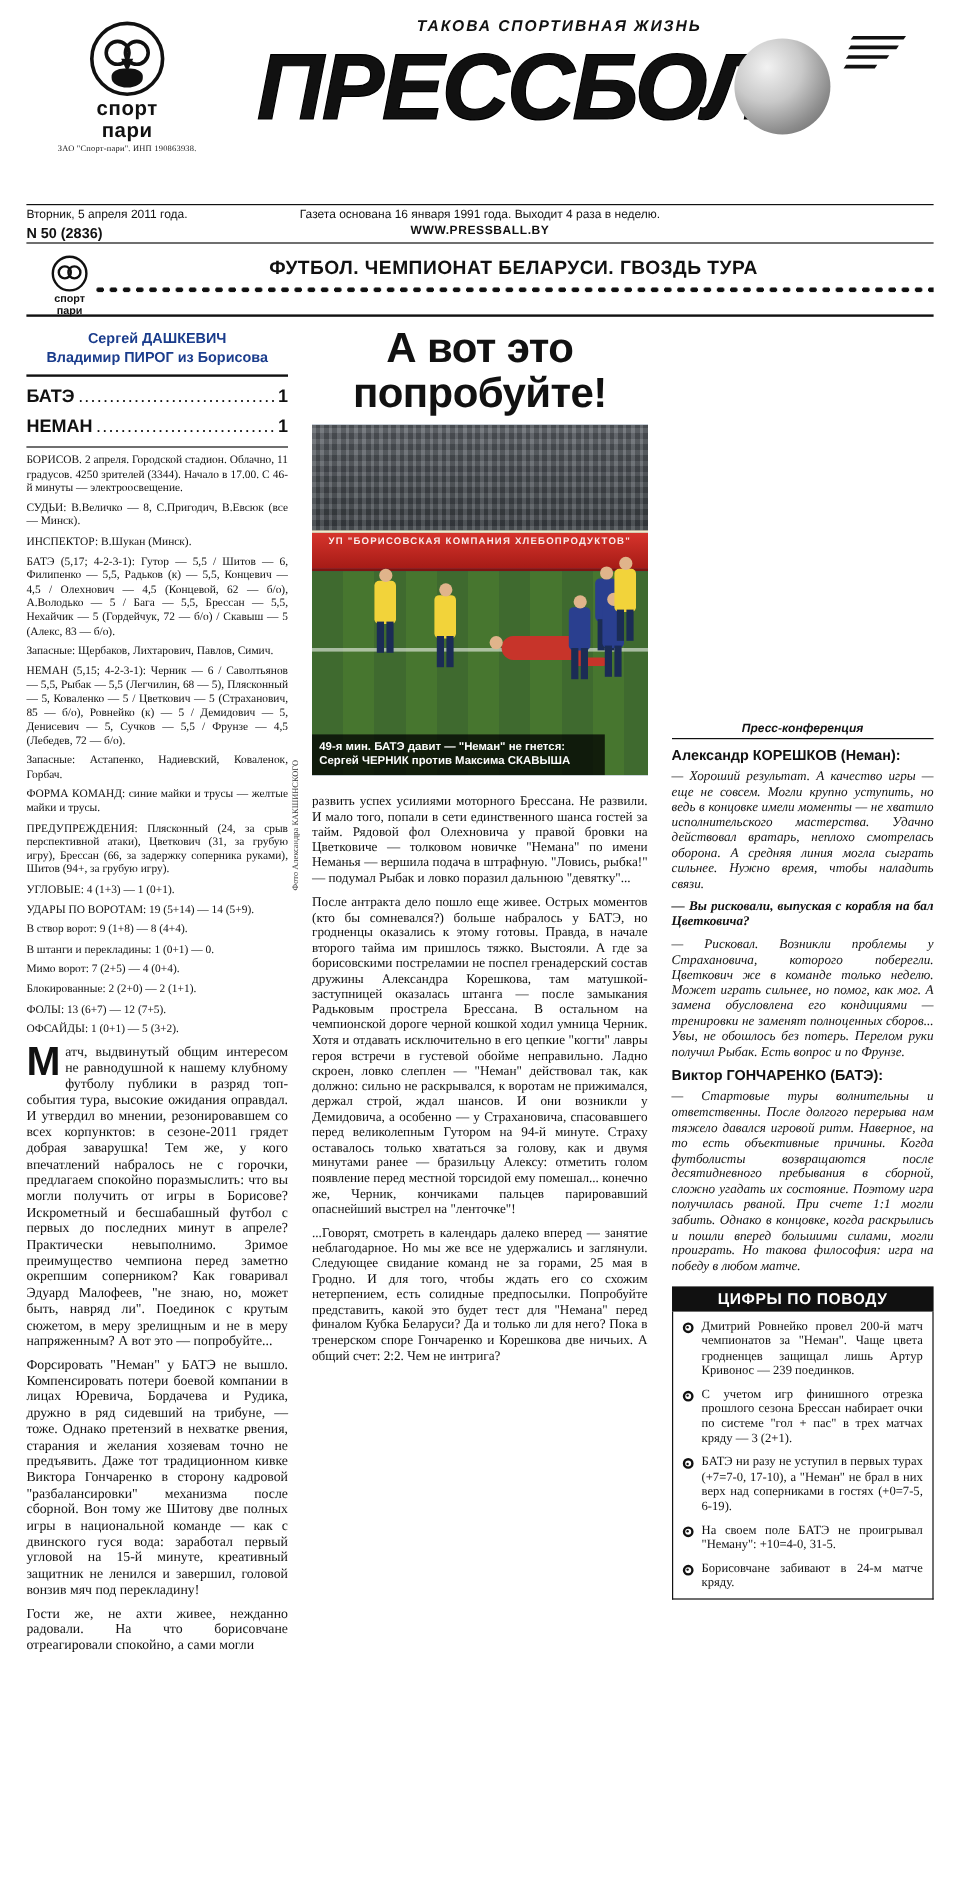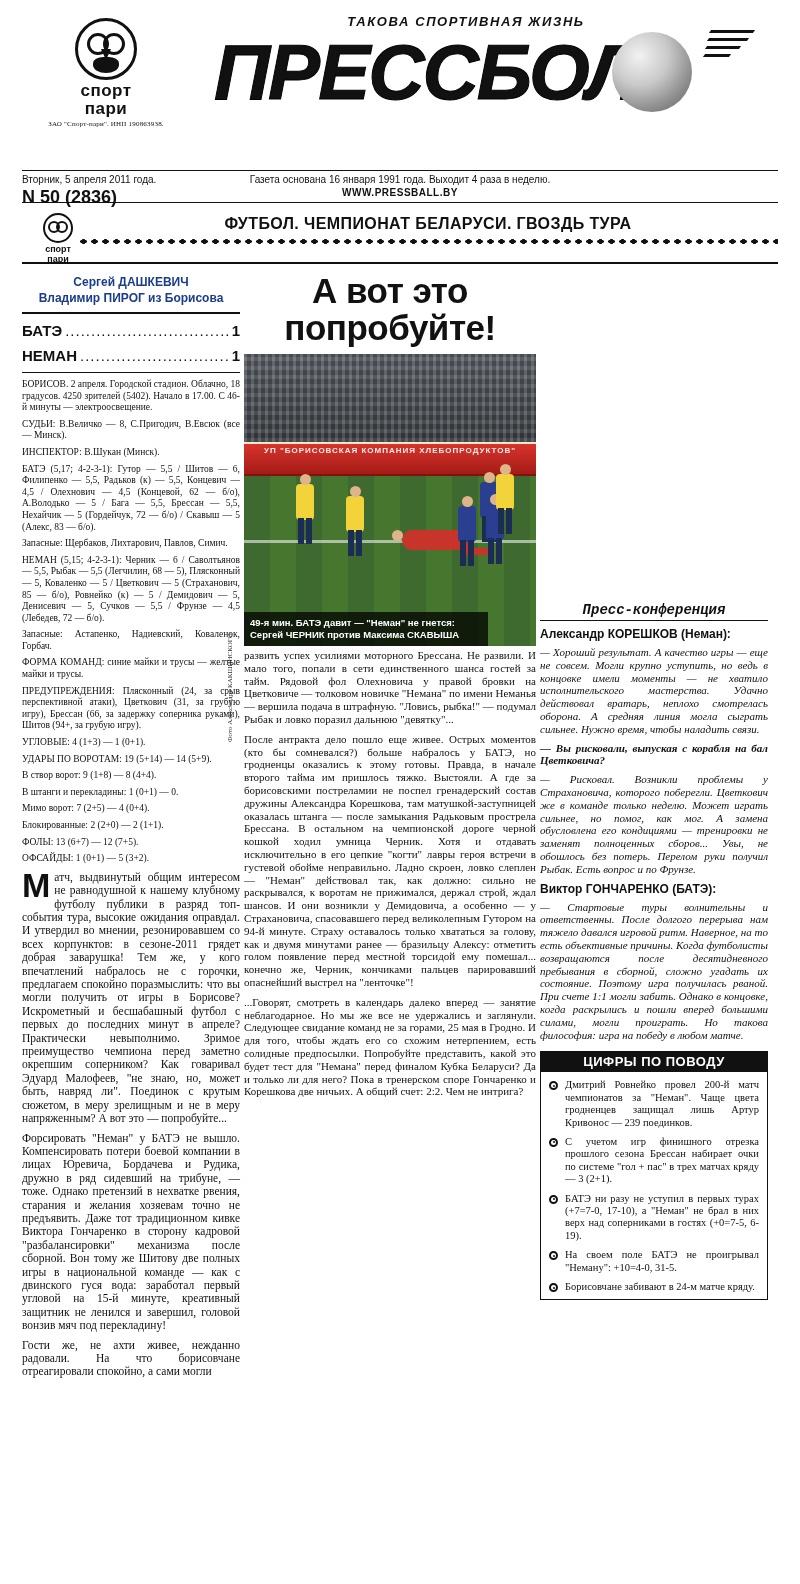--- a/index.html
+++ b/index.html
@@ -43,39 +43,39 @@
     background: radial-gradient(circle at 34% 30%, #f2f2f2 0%, #c9c9c9 38%, #8d8d8d 70%, #5e5e5e 100%); }
   .swoosh { position: absolute; right: 24px; top: 16px; width: 56px; height: 44px; }
   .swoosh i { display: block; height: 3px; background: #111; transform: skewX(-35deg); margin-bottom: 5px; }
   .swoosh i:nth-child(1) { width: 44px; margin-left: 12px; }
   .swoosh i:nth-child(2) { width: 40px; margin-left: 10px; }
   .swoosh i:nth-child(3) { width: 34px; margin-left: 8px; }
   .swoosh i:nth-child(4) { width: 26px; margin-left: 6px; }
 
   .issue-bar { position: relative; margin-top: 6px; border-top: 1px solid #111; border-bottom: 1px solid #111; padding: 3px 0 4px 0; }
   .issue-left { position: absolute; left: 0; top: 3px; font-size: 10px; font-family: "Liberation Sans", sans-serif; }
-  .issue-left .n { font-weight: bold; font-size: 18px; display: block; margin-top: 2px; }
+  .issue-left .n { font-weight: bold; font-size: 12px; display: block; margin-top: 2px; }
   .issue-center { text-align: center; font-size: 10px; font-family: "Liberation Sans", sans-serif; }
   .issue-center .site { font-weight: bold; font-size: 10px; letter-spacing: 0.5px; margin-top: 2px; }
 
   
   .section { position: relative; margin-top: 10px; height: 44px; }
   .sec-logo { position: absolute; left: 8px; top: 0; width: 56px; text-align: center; }
   .sec-owl { width: 30px; height: 30px; border-radius: 50%; border: 2px solid #111; margin: 0 auto; position: relative; }
   .sec-owl:before, .sec-owl:after { content: ""; position: absolute; top: 6px; width: 8px; height: 8px; border-radius: 50%; border: 2px solid #111; }
   .sec-owl:before { left: 3px; } .sec-owl:after { right: 3px; }
   .sec-word { font-family: "Liberation Sans", sans-serif; font-weight: bold; font-size: 9px; line-height: 8px; margin-top: 2px; }
   .sec-title { margin-left: 56px; font-family: "Liberation Sans", sans-serif; font-weight: bold;
     font-size: 16px; letter-spacing: 0.4px; text-align: center; padding-top: 2px; }
   .dots { margin-left: 56px; margin-top: 5px; height: 7px;
     background-image: radial-gradient(#111 42%, transparent 45%); background-size: 11px 7px; background-repeat: repeat-x; }
   .hr-thick { border-top: 2px solid #111; margin-top: 5px; }
 
   
-  .cols { display: flex; gap: 4px; margin-top: 8px; }
+  .cols { display: flex; gap: 20px; margin-top: 8px; }
   .col1 { width: 218px; }
   .col2 { width: 292px; }
   .col3 { width: 228px; }
 
   .byline { text-align: center; font-family: "Liberation Sans", sans-serif; font-weight: bold;
     font-size: 12px; color: #1a3c8c; line-height: 16px; padding: 2px 0 6px 0; border-bottom: 2px solid #111; }
   .byline .cap { font-size: 12px; }
 
   .score-line { display: flex; align-items: baseline; font-family: "Liberation Sans", sans-serif;
     font-weight: bold; font-size: 15px; margin-top: 8px; }
@@ -115,26 +115,26 @@
   .pl .tor { width: 18px; height: 36px; border-radius: 4px; }
   .pl .leg { width: 6px; height: 26px; background: #1b2c55; position: absolute; top: 34px; }
   .pl .head { width: 11px; height: 11px; border-radius: 50%; background: #e0b48b; position: absolute; left: 4px; top: -10px; }
   .yellow { background: #f2d33a; } .blue { background: #2a3f8f; } .red { background: #c7342a; }
   .caption { position: absolute; left: 0; bottom: 0; width: 244px; background: rgba(0,0,0,.74);
     color: #fff; font-family: "Liberation Sans", sans-serif; font-weight: bold; font-size: 9.5px;
     line-height: 12px; padding: 5px 6px; }
   .photocred { position: absolute; left: -18px; top: 96px; transform: rotate(-90deg); transform-origin: left top;
     font-size: 7px; color: #333; white-space: nowrap; }
 
-  .body2 { font-size: 11px; line-height: 12.8px; text-align: justify; margin-top: 3px; }
+  .body2 { font-size: 11px; line-height: 12.8px; text-align: justify; margin-top: 16px; }
   .body2 p { margin: 0 0 7px 0; }
 
   
-  .presconf { text-align: center; font-family: Liberation Mono, monospace; font-weight: bold;
-    font-size: 14px; font-style: italic; margin-bottom: 2px; }
+  .presconf { text-align: center; font-family: Liberation Sans, sans-serif; font-weight: bold;
+    font-size: 10px; font-style: italic; margin-bottom: 2px; }
   .pc-rule { border-top: 1px solid #111; margin-bottom: 6px; }
   .pc-name { font-family: "Liberation Sans", sans-serif; font-weight: bold; font-size: 12px;
     margin: 6px 0 5px 0; }
   .pc-body { font-size: 11px; line-height: 12.8px; text-align: justify; font-style: italic; }
   .pc-body p { margin: 0 0 6px 0; }
   .pc-q { font-weight: bold; }
 
   .figs-head { background: #111; color: #fff; text-align: center; font-family: "Liberation Sans", sans-serif;
     font-weight: bold; font-size: 13px; letter-spacing: 0.5px; padding: 3px 16px; margin-top: 10px; }
   .figs-box { border: 1px solid #111; border-top: none; padding: 7px 8px 6px 8px; }
@@ -209,21 +209,21 @@
         <span class="num">1</span>
       </div>
       <div class="score-line">
         <span class="team">НЕМАН</span>
         <span class="lead">.................................</span>
         <span class="num">1</span>
       </div>
       <div class="hr-thin"></div>
 
       <div class="proto">
-        <p>БОРИСОВ. 2 апреля. Городской стадион. Облачно, 18 градусов. 4250 зрителей (5402). Начало в 17.00. С 46-й минуты — электроосвещение.</p>
+        <p>БОРИСОВ. 2 апреля. Городской стадион. Облачно, 11 градусов. 4250 зрителей (3344). Начало в 17.00. С 46-й минуты — электроосвещение.</p>
         <p>СУДЬИ: В.Величко — 8, С.Пригодич, В.Евсюк (все — Минск).</p>
         <p>ИНСПЕКТОР: В.Шукан (Минск).</p>
         <p>БАТЭ (5,17; 4-2-3-1): Гутор — 5,5 / Шитов — 6, Филипенко — 5,5, Радьков (к) — 5,5, Концевич — 4,5 / Олехнович — 4,5 (Концевой, 62 — б/о), А.Володько — 5 / Бага — 5,5, Брессан — 5,5, Нехайчик — 5 (Гордейчук, 72 — б/о) / Скавыш — 5 (Алекс, 83 — б/о).</p>
         <p>Запасные: Щербаков, Лихтарович, Павлов, Симич.</p>
         <p>НЕМАН (5,15; 4-2-3-1): Черник — 6 / Саволтьянов — 5,5, Рыбак — 5,5 (Легчилин, 68 — 5), Плясконный — 5, Коваленко — 5 / Цветкович — 5 (Страханович, 85 — б/о), Ровнейко (к) — 5 / Демидович — 5, Денисевич — 5, Сучков — 5,5 / Фрунзе — 4,5 (Лебедев, 72 — б/о).</p>
         <p>Запасные: Астапенко, Надиевский, Коваленок, Горбач.</p>
         <p>ФОРМА КОМАНД: синие майки и трусы — желтые майки и трусы.</p>
         <p>ПРЕДУПРЕЖДЕНИЯ: Плясконный (24, за срыв перспективной атаки), Цветкович (31, за грубую игру), Брессан (66, за задержку соперника руками), Шитов (94+, за грубую игру).</p>
         <p>УГЛОВЫЕ: 4 (1+3) — 1 (0+1).</p>
         <p>УДАРЫ ПО ВОРОТАМ: 19 (5+14) — 14 (5+9).</p>

